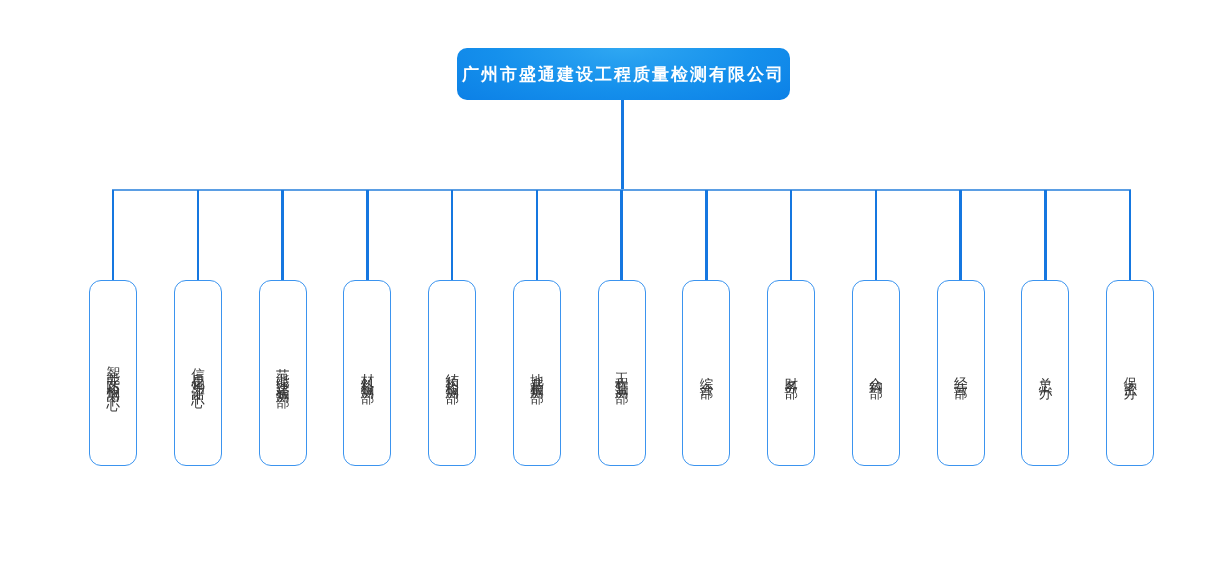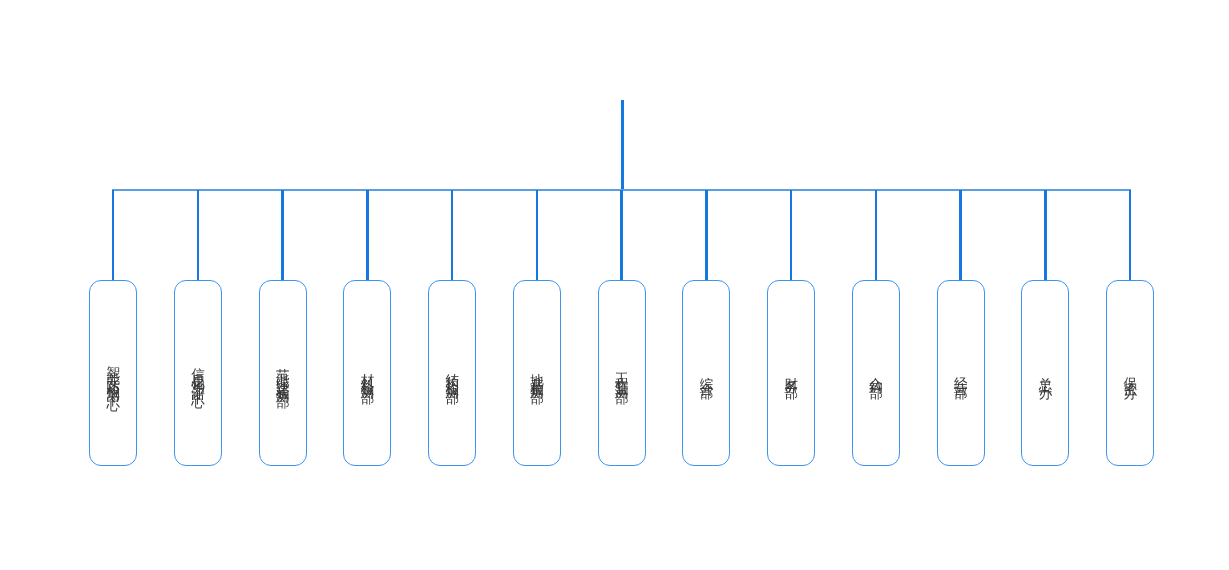--- a/index.html
+++ b/index.html
@@ -93,20 +93,23 @@
     letter-spacing: 4.5px;
     line-height: 1;
     white-space: nowrap;
   }
 </style>
 </head>
 <body>
 
 <div class="chart">
 
+  <div class="root-box">
+    <span class="root-title">广州市盛通建设工程质量检测有限公司</span>
+  </div>
 
   <div class="stem"></div>
   <div class="rail"></div>
 
   <div class="dept-row">
 
     <div class="dept-col">
       <div class="dropper"></div>
       <div class="dept-box">
         <span class="dept-label">智能安防检测中心</span>

